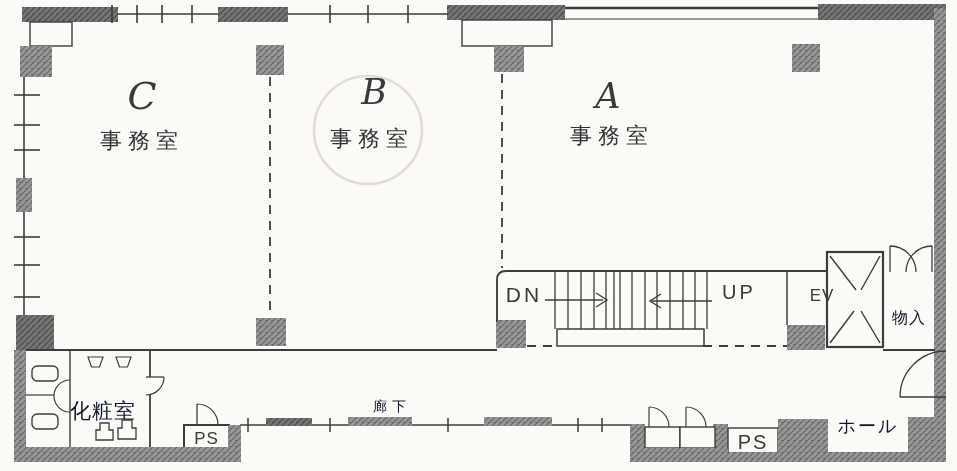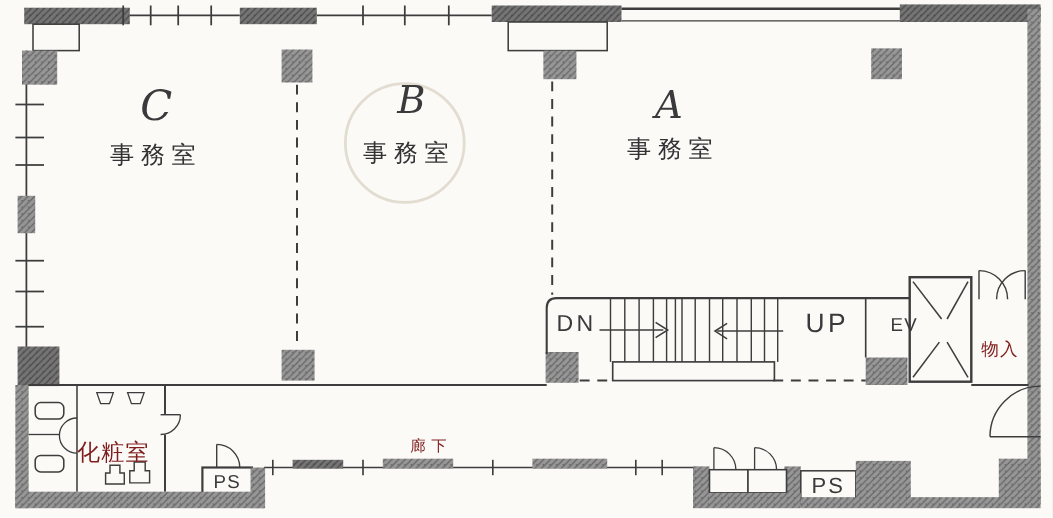--- a/index.html
+++ b/index.html
@@ -32,21 +32,21 @@
     color:#333335;
   }
   .latin{
     font-family:Liberation Sans, sans-serif;
     font-size:21px;
     letter-spacing:3px;
     color:#3a3a3c;
   }
   .cjk-small{
     font-family:"DejaVu Serif", serif;
-    color:#7f1d1d;
+    color:#0f172a;
   }
 </style>
 </head>
 <body>
 
 <div class="plan-wrap">
 
   <svg width="957" height="471" viewBox="0 0 957 471">
     <defs>
       <pattern id="hatch" width="6" height="6" patternUnits="userSpaceOnUse">
@@ -223,28 +223,29 @@
   <div class="lbl room-letter" style="left:107px;top:77px;width:70px;font-size:38px;">C</div>
   <div class="lbl room-name" style="left:77px;top:129px;width:130px;">事務室</div>
 
   <div class="lbl room-letter" style="left:339px;top:74px;width:70px;font-size:35px;">B</div>
   <div class="lbl room-name" style="left:307px;top:127px;width:130px;">事務室</div>
 
   <div class="lbl room-letter" style="left:573px;top:78px;width:70px;font-size:35px;">A</div>
   <div class="lbl room-name" style="left:547px;top:124px;width:130px;">事務室</div>
 
   <div class="lbl latin" style="left:494px;top:284px;width:60px;">DN</div>
-  <div class="lbl latin" style="left:709px;top:282px;width:60px;font-size:24px;padding-left:13px;">UP</div>
+  <div class="lbl latin" style="left:709px;top:282px;width:60px;font-size:20px;">UP</div>
 
   <div class="lbl latin" style="left:792px;top:287px;width:60px;font-size:17px;letter-spacing:1px;">EV</div>
 
   <div class="lbl cjk-small" style="left:879px;top:310px;width:60px;font-size:16px;letter-spacing:1px;">物入</div>
 
   <div class="lbl cjk-small" style="left:63px;top:400px;width:80px;font-size:21px;letter-spacing:1px;">化粧室</div>
 
   <div class="lbl cjk-small" style="left:352px;top:376px;width:80px;font-size:14px;letter-spacing:5px;margin-top:23px;">廊下</div>
 
+  <div class="lbl cjk-small" style="left:820px;top:417px;width:96px;font-size:18px;letter-spacing:2px;">ホール</div>
 
   <div class="lbl latin" style="left:184px;top:430px;width:45px;font-size:17px;letter-spacing:1px;">PS</div>
 
   <div class="lbl latin" style="left:728px;top:432px;width:50px;font-size:20px;letter-spacing:2px;">PS</div>
 
 </div>
 
 </body></html>

